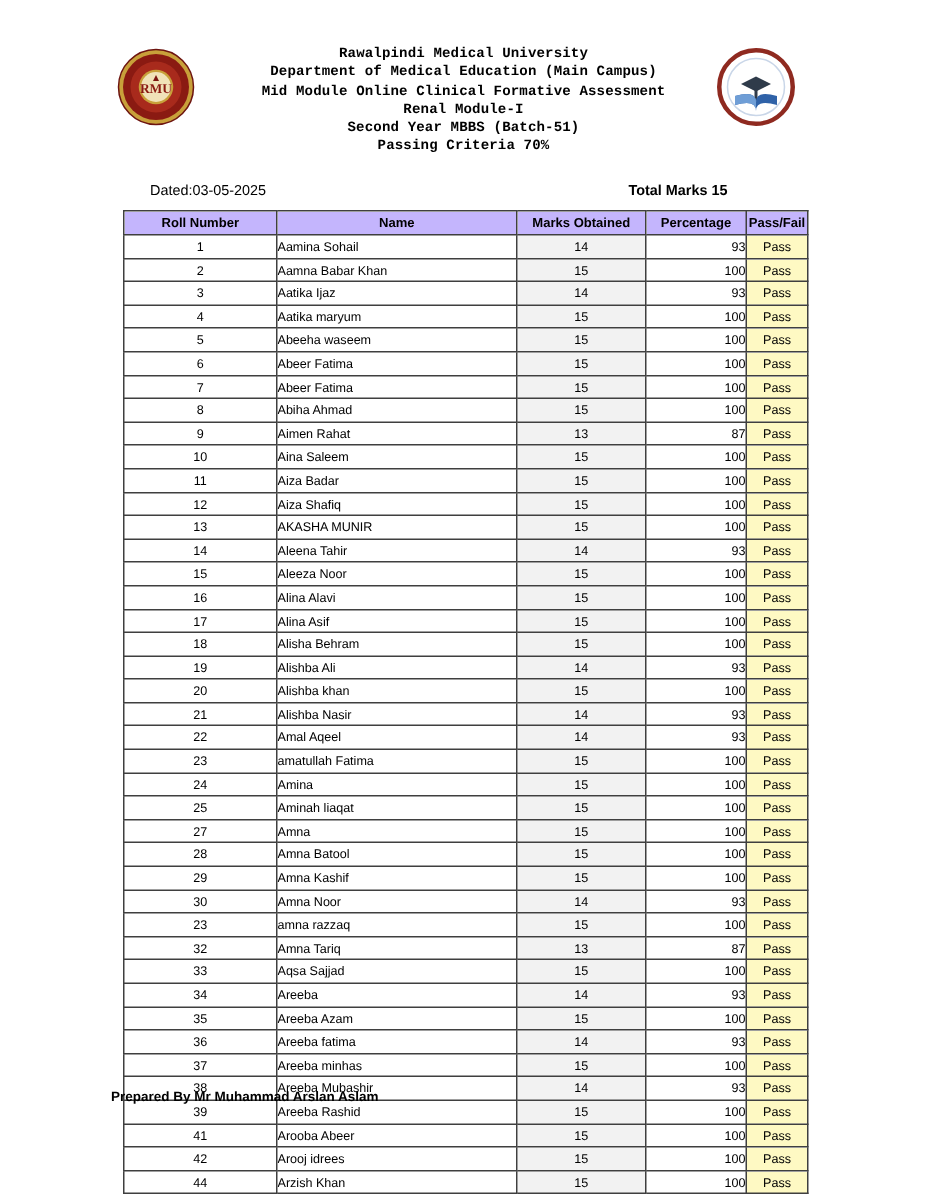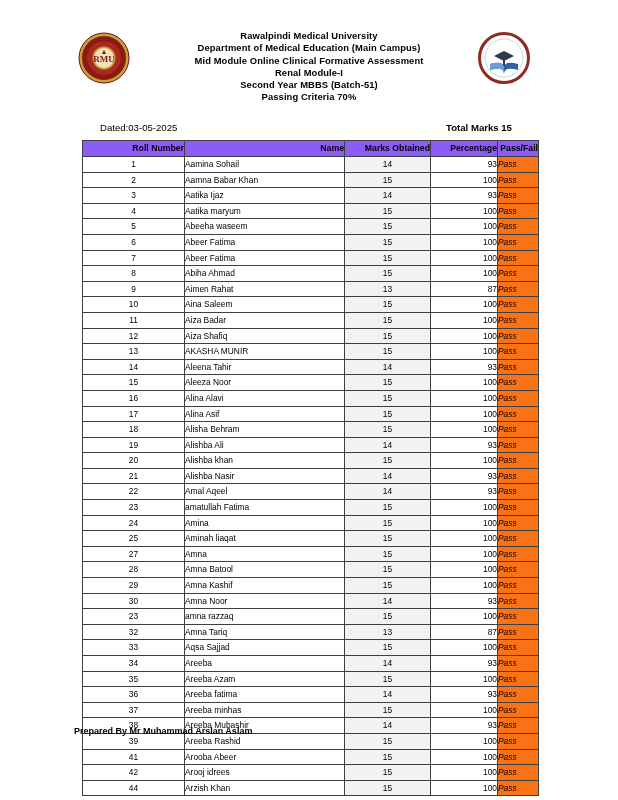--- a/index.html
+++ b/index.html
@@ -28,20 +28,21 @@
     margin: 0 auto;
     width: 400px;
   }
   .header-titles div {
     font-size: 9.4px;
     font-weight: bold;
     line-height: 12.3px;
     letter-spacing: 0.1px;
     color: #000;
     white-space: nowrap;
+    font-family: Liberation Mono, monospace;
   }
 
   
   .logo {
     position: absolute;
     top: 32px;
     width: 52px;
     height: 52px;
   }
   .logo-left { left: 78px; }
@@ -61,21 +62,20 @@
     top: 0;
     font-size: 9.6px;
     font-weight: normal;
     white-space: nowrap;
   }
   .meta-total {
     position: absolute;
     left: 419px;
     top: 0;
     width: 120px;
-    text-align: center;
     font-size: 9.6px;
     font-weight: bold;
     white-space: nowrap;
   }
 
   
   .table-wrap {
     position: absolute;
     left: 82px;
     top: 140px;
@@ -91,38 +91,38 @@
     border: 1px solid #3f3f3f;
     font-size: 8.4px;
     height: 14.6px;
     line-height: 14.6px;
     padding: 0;
     overflow: hidden;
     white-space: nowrap;
   }
   table.marks th {
     font-weight: bold;
-    text-align: right;
-    background: #8b5cf6;
+    text-align: center;
+    background: #c4b5fd;
     font-size: 8.7px;
     height: 15px;
     line-height: 15px;
   }
   
   col.c-roll { width: 102px; }
   col.c-name { width: 160px; }
   col.c-marks { width: 86px; }
   col.c-pct  { width: 67px; }
   col.c-pf   { width: 41px; }
 
   td.roll { text-align: center; }
   td.name { text-align: left; padding-left: 3px; }
   td.marks { text-align: center; background: #f2f2f2; }
   td.pct  { text-align: right; }
-  td.pf   { text-align: left; background: #f97316; font-style: italic; }
+  td.pf   { text-align: center; background: #fef9c3; }
 
   
   .doc-footer {
     position: absolute;
     left: 74px;
     top: 726px;
     font-size: 9px;
     font-weight: bold;
     color: #000;
     white-space: nowrap;

